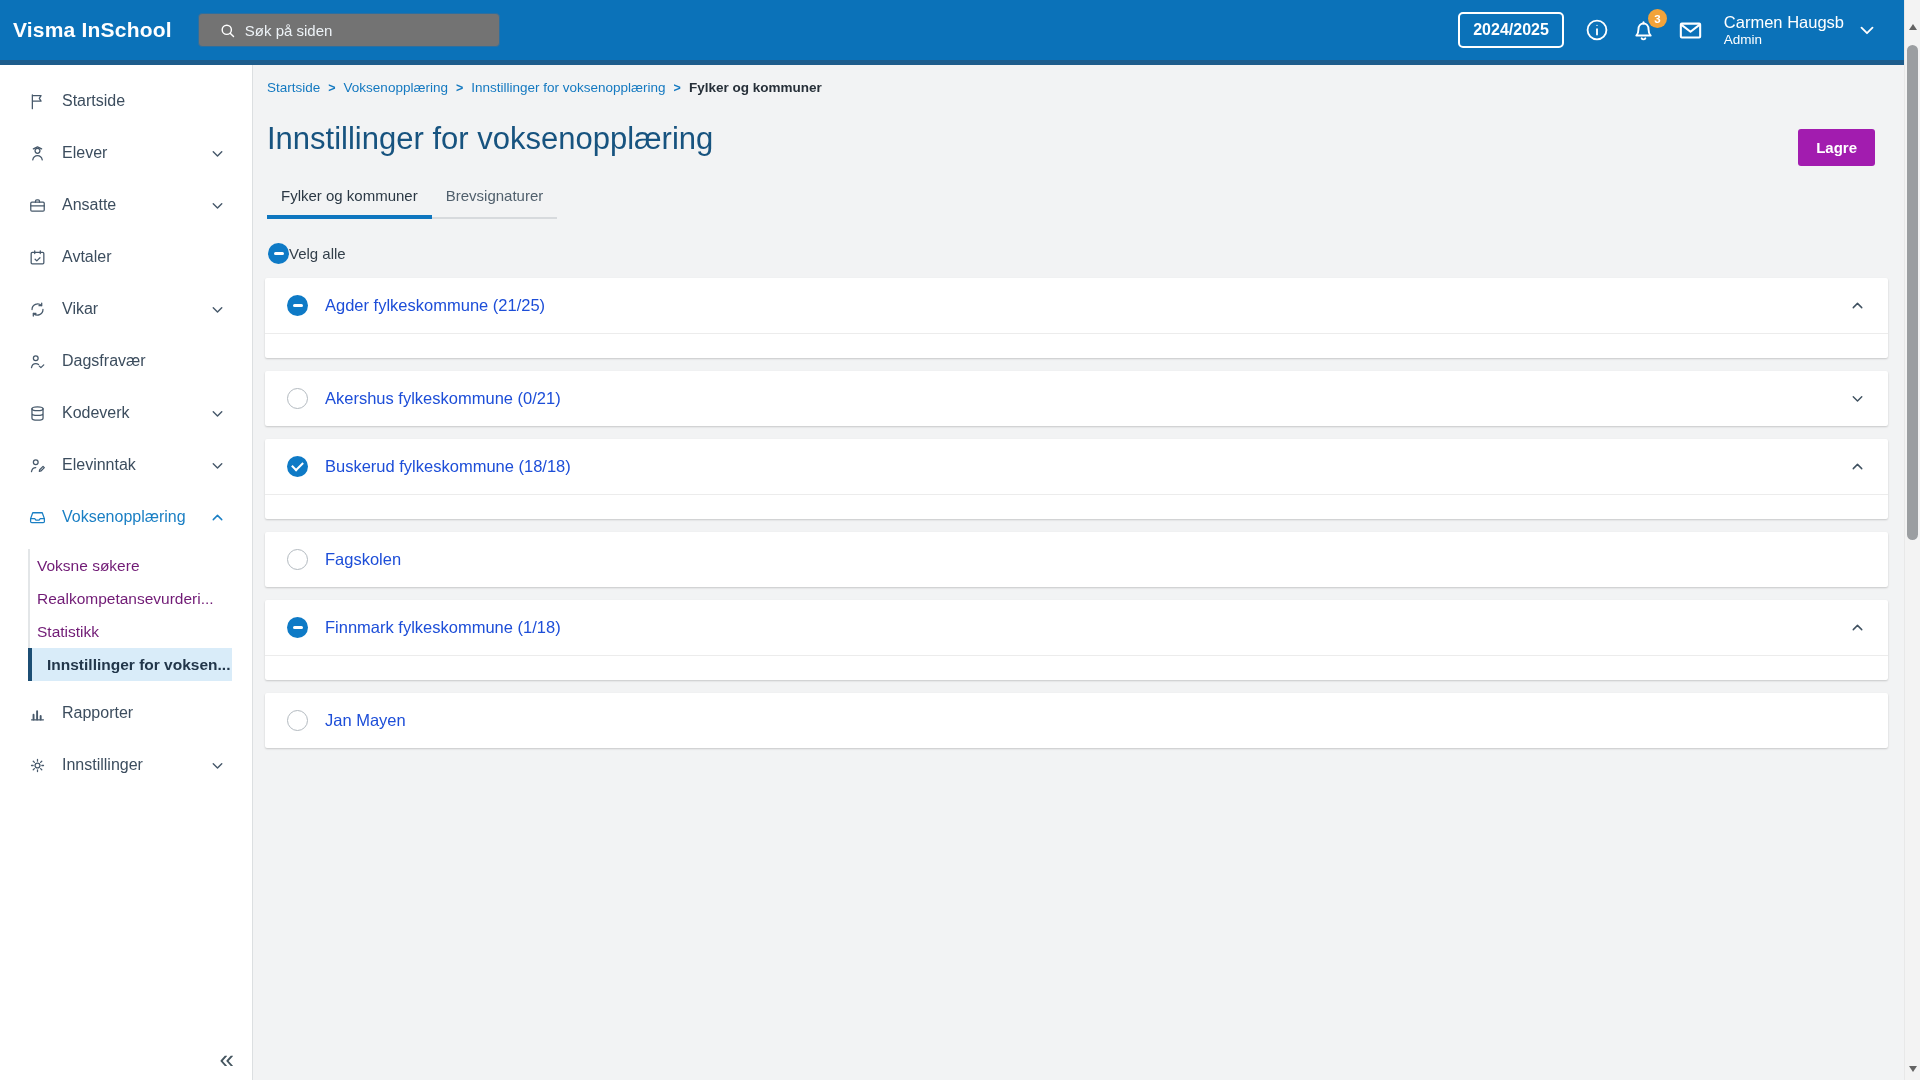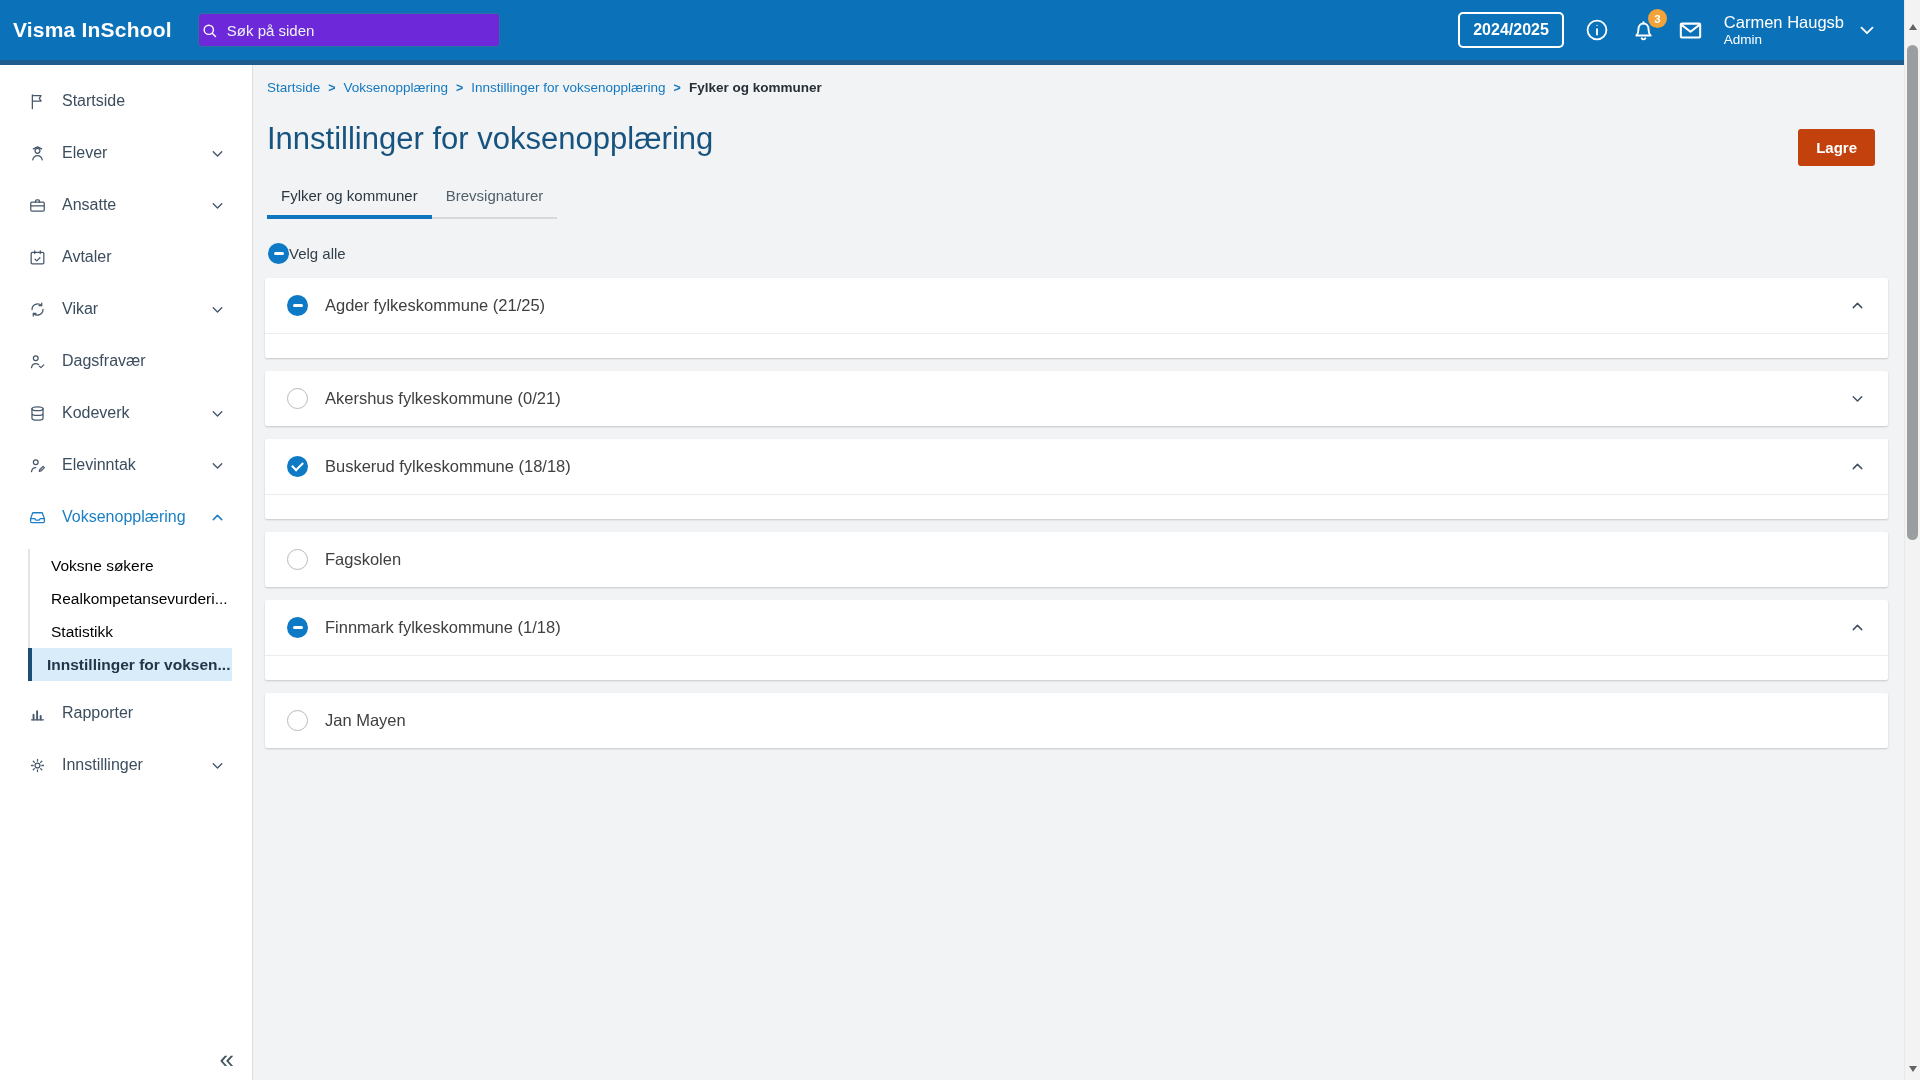--- a/index.html
+++ b/index.html
@@ -4,22 +4,22 @@
 <style>
   * { margin:0; padding:0; box-sizing:border-box; }
   html,body { width:1920px; height:1080px; overflow:hidden;
     font-family:"Liberation Sans","DejaVu Sans",sans-serif; background:#f2f3f4; }
 
   
   .topbar { position:fixed; top:0; left:0; right:16px; height:65px; z-index:20;
     background:#0b72b9; border-bottom:5px solid #1d5c8c;
     display:flex; align-items:center; color:#fff; }
   .brand { font-size:21px; font-weight:600; letter-spacing:.2px; margin-left:13px; white-space:nowrap; }
-  .search { margin-left:26px; width:302px; height:34px; background:#6d28d9;
-    border:1px solid #2e6f9f; border-radius:4px; display:flex; align-items:center; padding:0 2px; }
+  .search { margin-left:26px; width:302px; height:34px; background:#737373;
+    border:1px solid #2e6f9f; border-radius:4px; display:flex; align-items:center; padding:0 20px; }
   .search input { background:transparent; border:none; outline:none; color:#fff;
     font-size:15px; margin-left:9px; width:100%; font-family:inherit; }
   .search input::placeholder { color:#eef3f7; opacity:1; }
   .top-right { margin-left:auto; margin-right:26px; display:flex; align-items:center; gap:19px; }
   .yearbtn { background:transparent; color:#fff; border:2px solid #fff; border-radius:5px;
     font-size:16px; font-weight:700; padding:7px 13px; cursor:pointer; font-family:inherit; }
   .icbtn { position:relative; width:28px; height:28px; display:flex; align-items:center;
     justify-content:center; cursor:pointer; }
   .badge { position:absolute; top:-7px; right:-9px; width:19px; height:19px; border-radius:50%;
     background:#f2a33a; color:#fff; font-size:11.5px; font-weight:700;
@@ -32,53 +32,53 @@
   .sidebar { position:fixed; top:65px; left:0; bottom:0; width:253px; background:#fff;
     border-right:1px solid #dcdfe1; padding-top:10px; z-index:10; }
   .nav-item { height:52px; display:flex; align-items:center; gap:15px;
     padding:0 26px 0 28px; font-size:16px; color:#3c4d5e; cursor:pointer; white-space:nowrap; }
   .nav-item .nav-icon { display:flex; color:#47596b; }
   .nav-active-parent { color:#1a7fc4; }
   .nav-active-parent .nav-icon { color:#1a7fc4; }
   .nav-chev { margin-left:auto; display:flex; color:#47596b; }
   .nav-active-parent .nav-chev { color:#1a7fc4; }
   .subnav { margin:6px 20px 6px 28px; border-left:2px solid #e3e6e8; }
-  .sub-item { height:33px; display:flex; align-items:center; padding-left:21px;
-    font-size:15.5px; color:#000000; cursor:pointer; white-space:nowrap; overflow:hidden; }
+  .sub-item { height:33px; display:flex; align-items:center; padding-left:7px;
+    font-size:15.5px; color:#701a75; cursor:pointer; white-space:nowrap; overflow:hidden; }
   .sub-active { background:#d9ecf9; border-left:4px solid #1c4e74; margin-left:-2px;
     padding-left:15px; color:#22364a; font-weight:700; }
   .collapse-btn { position:absolute; bottom:8px; right:18px; font-size:26px;
     color:#44555f; cursor:pointer; line-height:1; }
 
   
   .main { position:absolute; top:65px; left:254px; right:16px; bottom:0;
     padding:0 16px 0 11px; overflow:hidden; }
   .breadcrumb { padding-top:15px; margin-left:2px; display:flex; align-items:center;
     gap:8px; font-size:13.5px; }
   .crumb { color:#1479c0; cursor:pointer; }
   .crumb-current { color:#262f38; font-weight:700; }
   .sep { color:#1479c0; font-weight:700; font-size:12.5px; }
   .page-title { margin:26px 0 0 2px; font-size:31px; font-weight:400; color:#17537f; }
-  .savebtn { position:absolute; top:64px; right:29px; background:#c2410c; color:#fff;
+  .savebtn { position:absolute; top:64px; right:29px; background:#a21caf; color:#fff;
     border:none; border-radius:3px; font-size:15px; font-weight:700; padding:10px 18px;
     cursor:pointer; font-family:inherit; }
   .tabstrip { display:flex; margin:30px 0 0 2px; width:fit-content;
     border-bottom:2px solid #d7dadd; }
   .tab { position:relative; padding:0 14px 13px 14px; font-size:15px; color:#51606d; cursor:pointer; }
   .tab-active { color:#2b3844; }
   .tab-active::after { content:""; position:absolute; left:0; right:0; bottom:-2px;
     height:4px; background:#0e76bf; }
   .selectall { display:flex; align-items:center; margin:24px 0 14px 3px;
     font-size:15px; color:#333f4a; cursor:pointer; }
 
   
   .card { background:#fff; border-radius:2px; box-shadow:0 1px 2px rgba(0,0,0,.18);
     margin-bottom:13px; }
   .card-head { display:flex; align-items:center; gap:17px; padding:17px 22px; cursor:pointer; }
-  .card-title { font-size:16.5px; color:#404040; }
+  .card-title { font-size:16.5px; color:#1d4ed8; }
   .card-chev { margin-left:auto; display:flex; color:#3f5160; cursor:pointer; }
   .grid { display:grid; grid-template-columns:repeat(7,1fr); gap:8px 10px;
     padding:10px 22px 14px 24px; border-top:1px solid #ececec; }
 
   
   .cb { display:inline-flex; align-items:center; justify-content:center;
     width:19px; height:19px; border-radius:50%; flex:none; cursor:pointer; }
   .cb-lg { width:21px; height:21px; }
   .cb-on, .cb-ind { background:#0e7ac6; }
   .cb-on::after { content:""; width:9px; height:5px; border-left:2px solid #fff;

